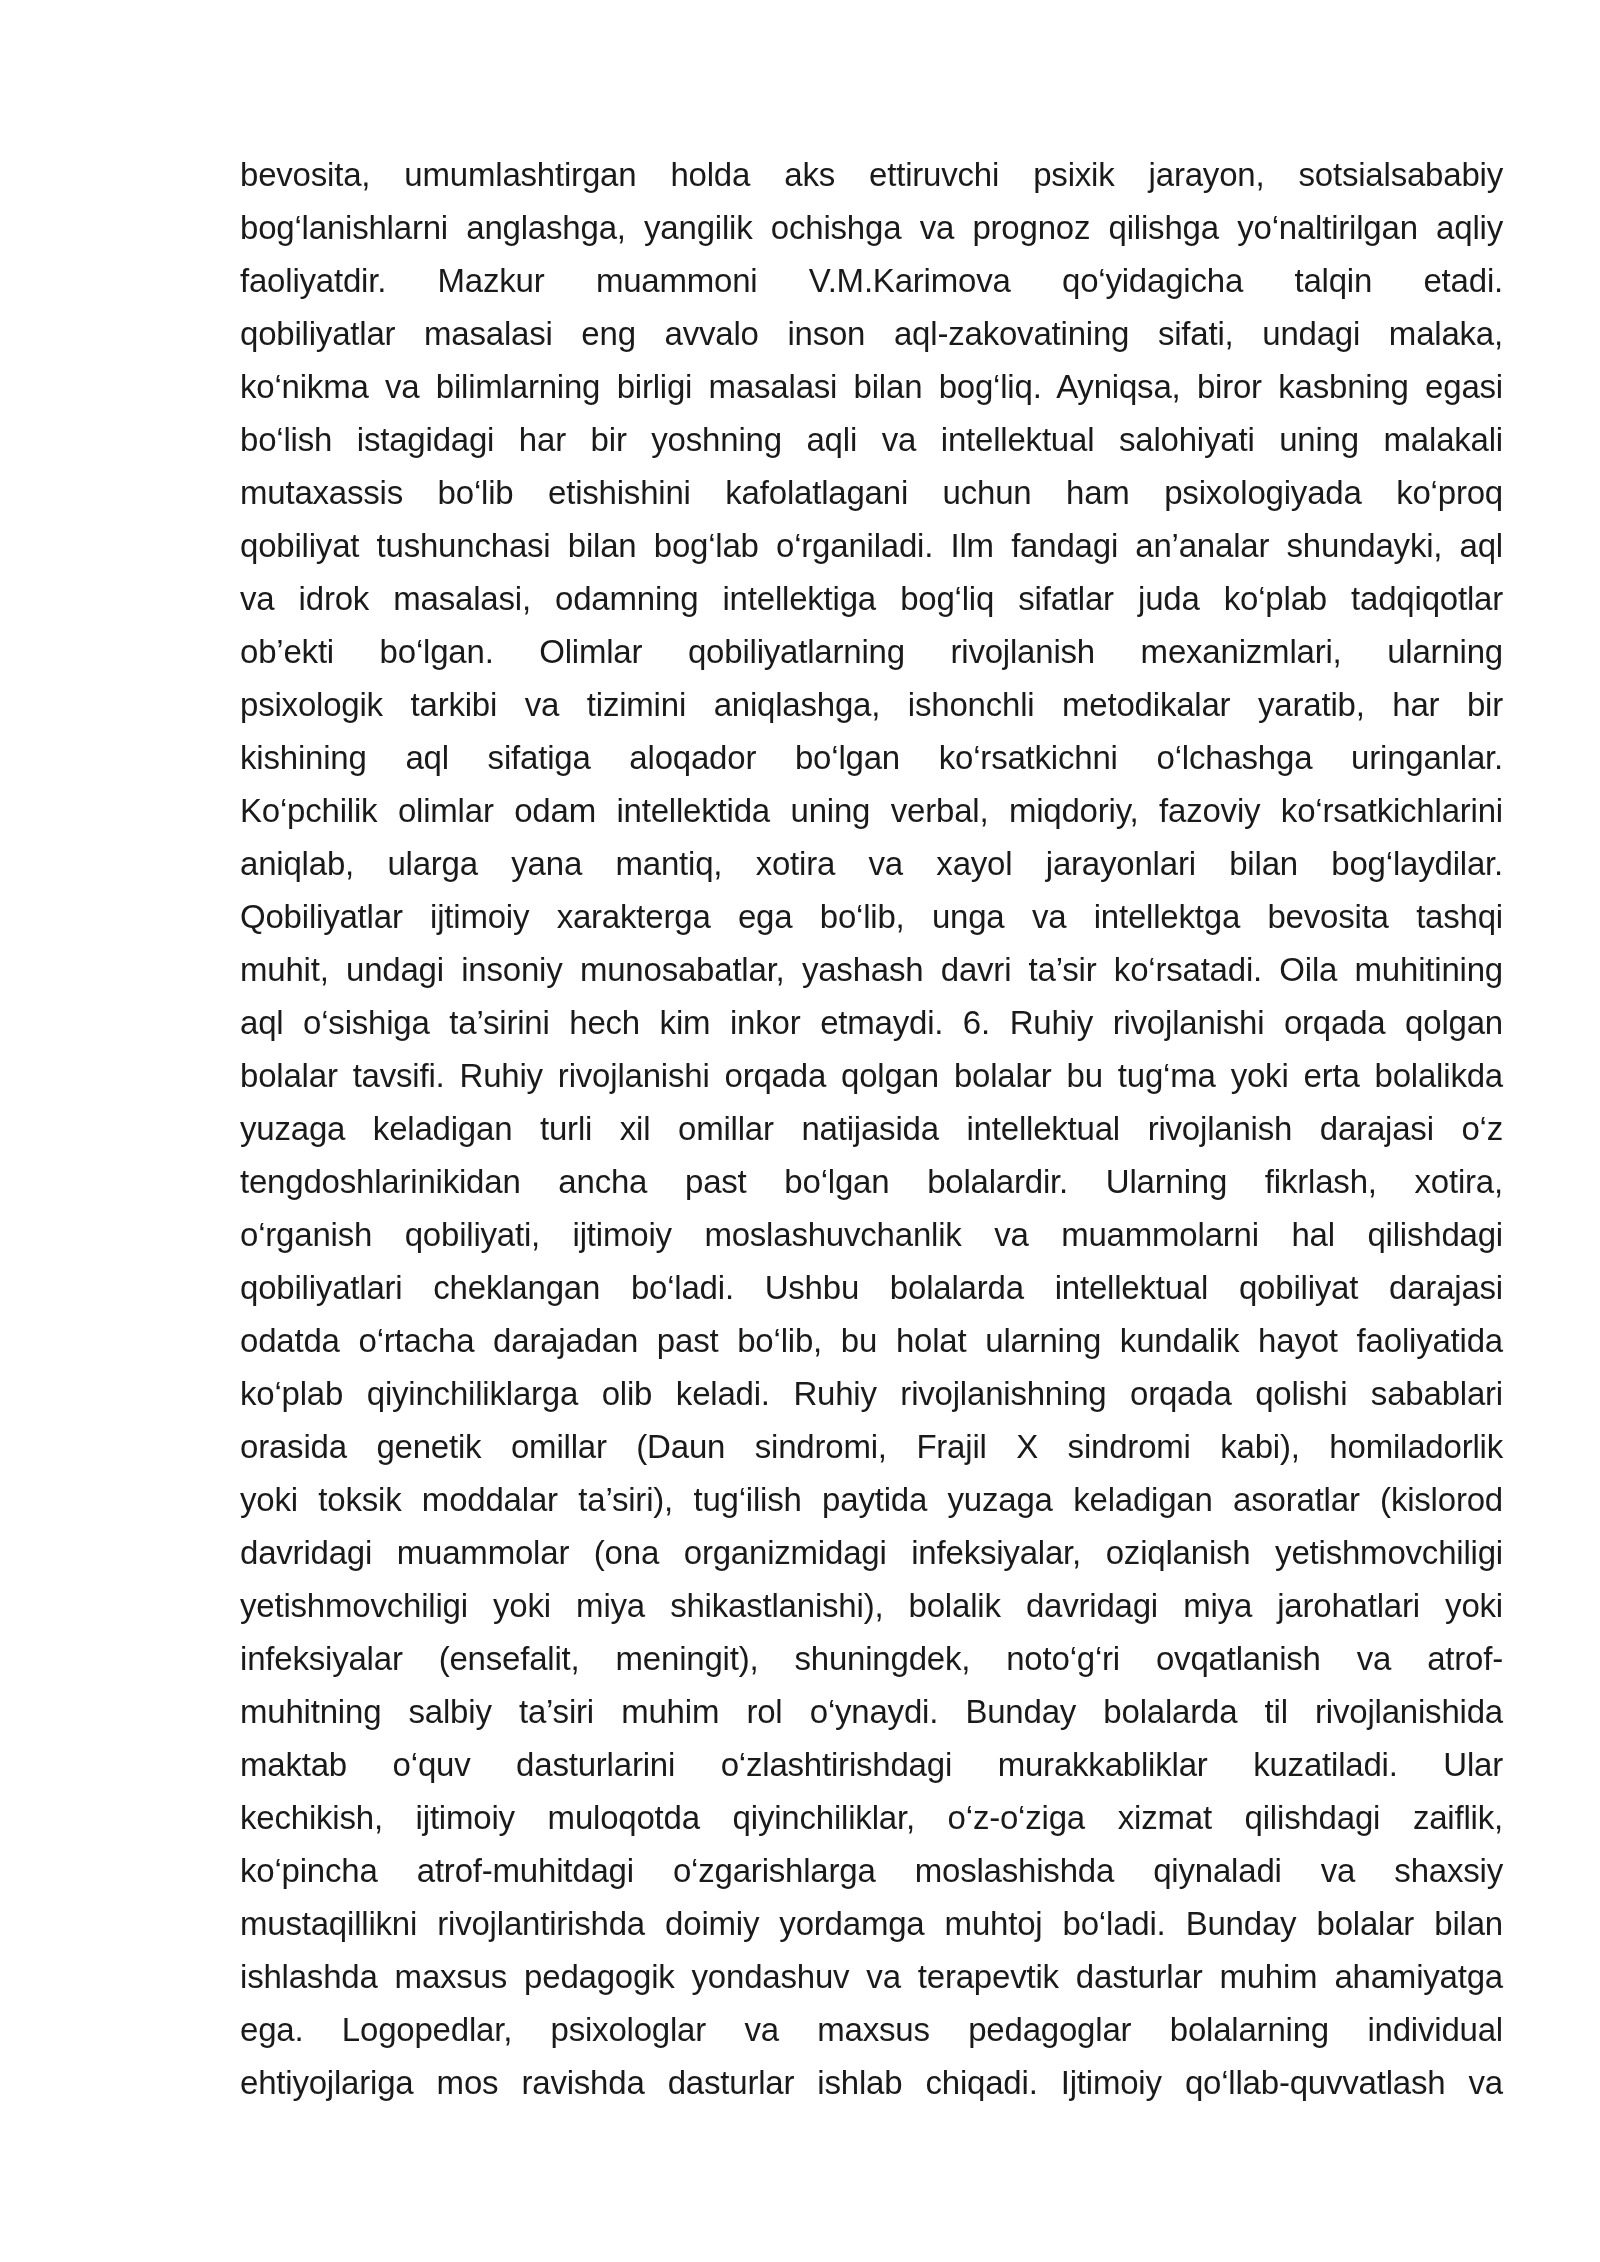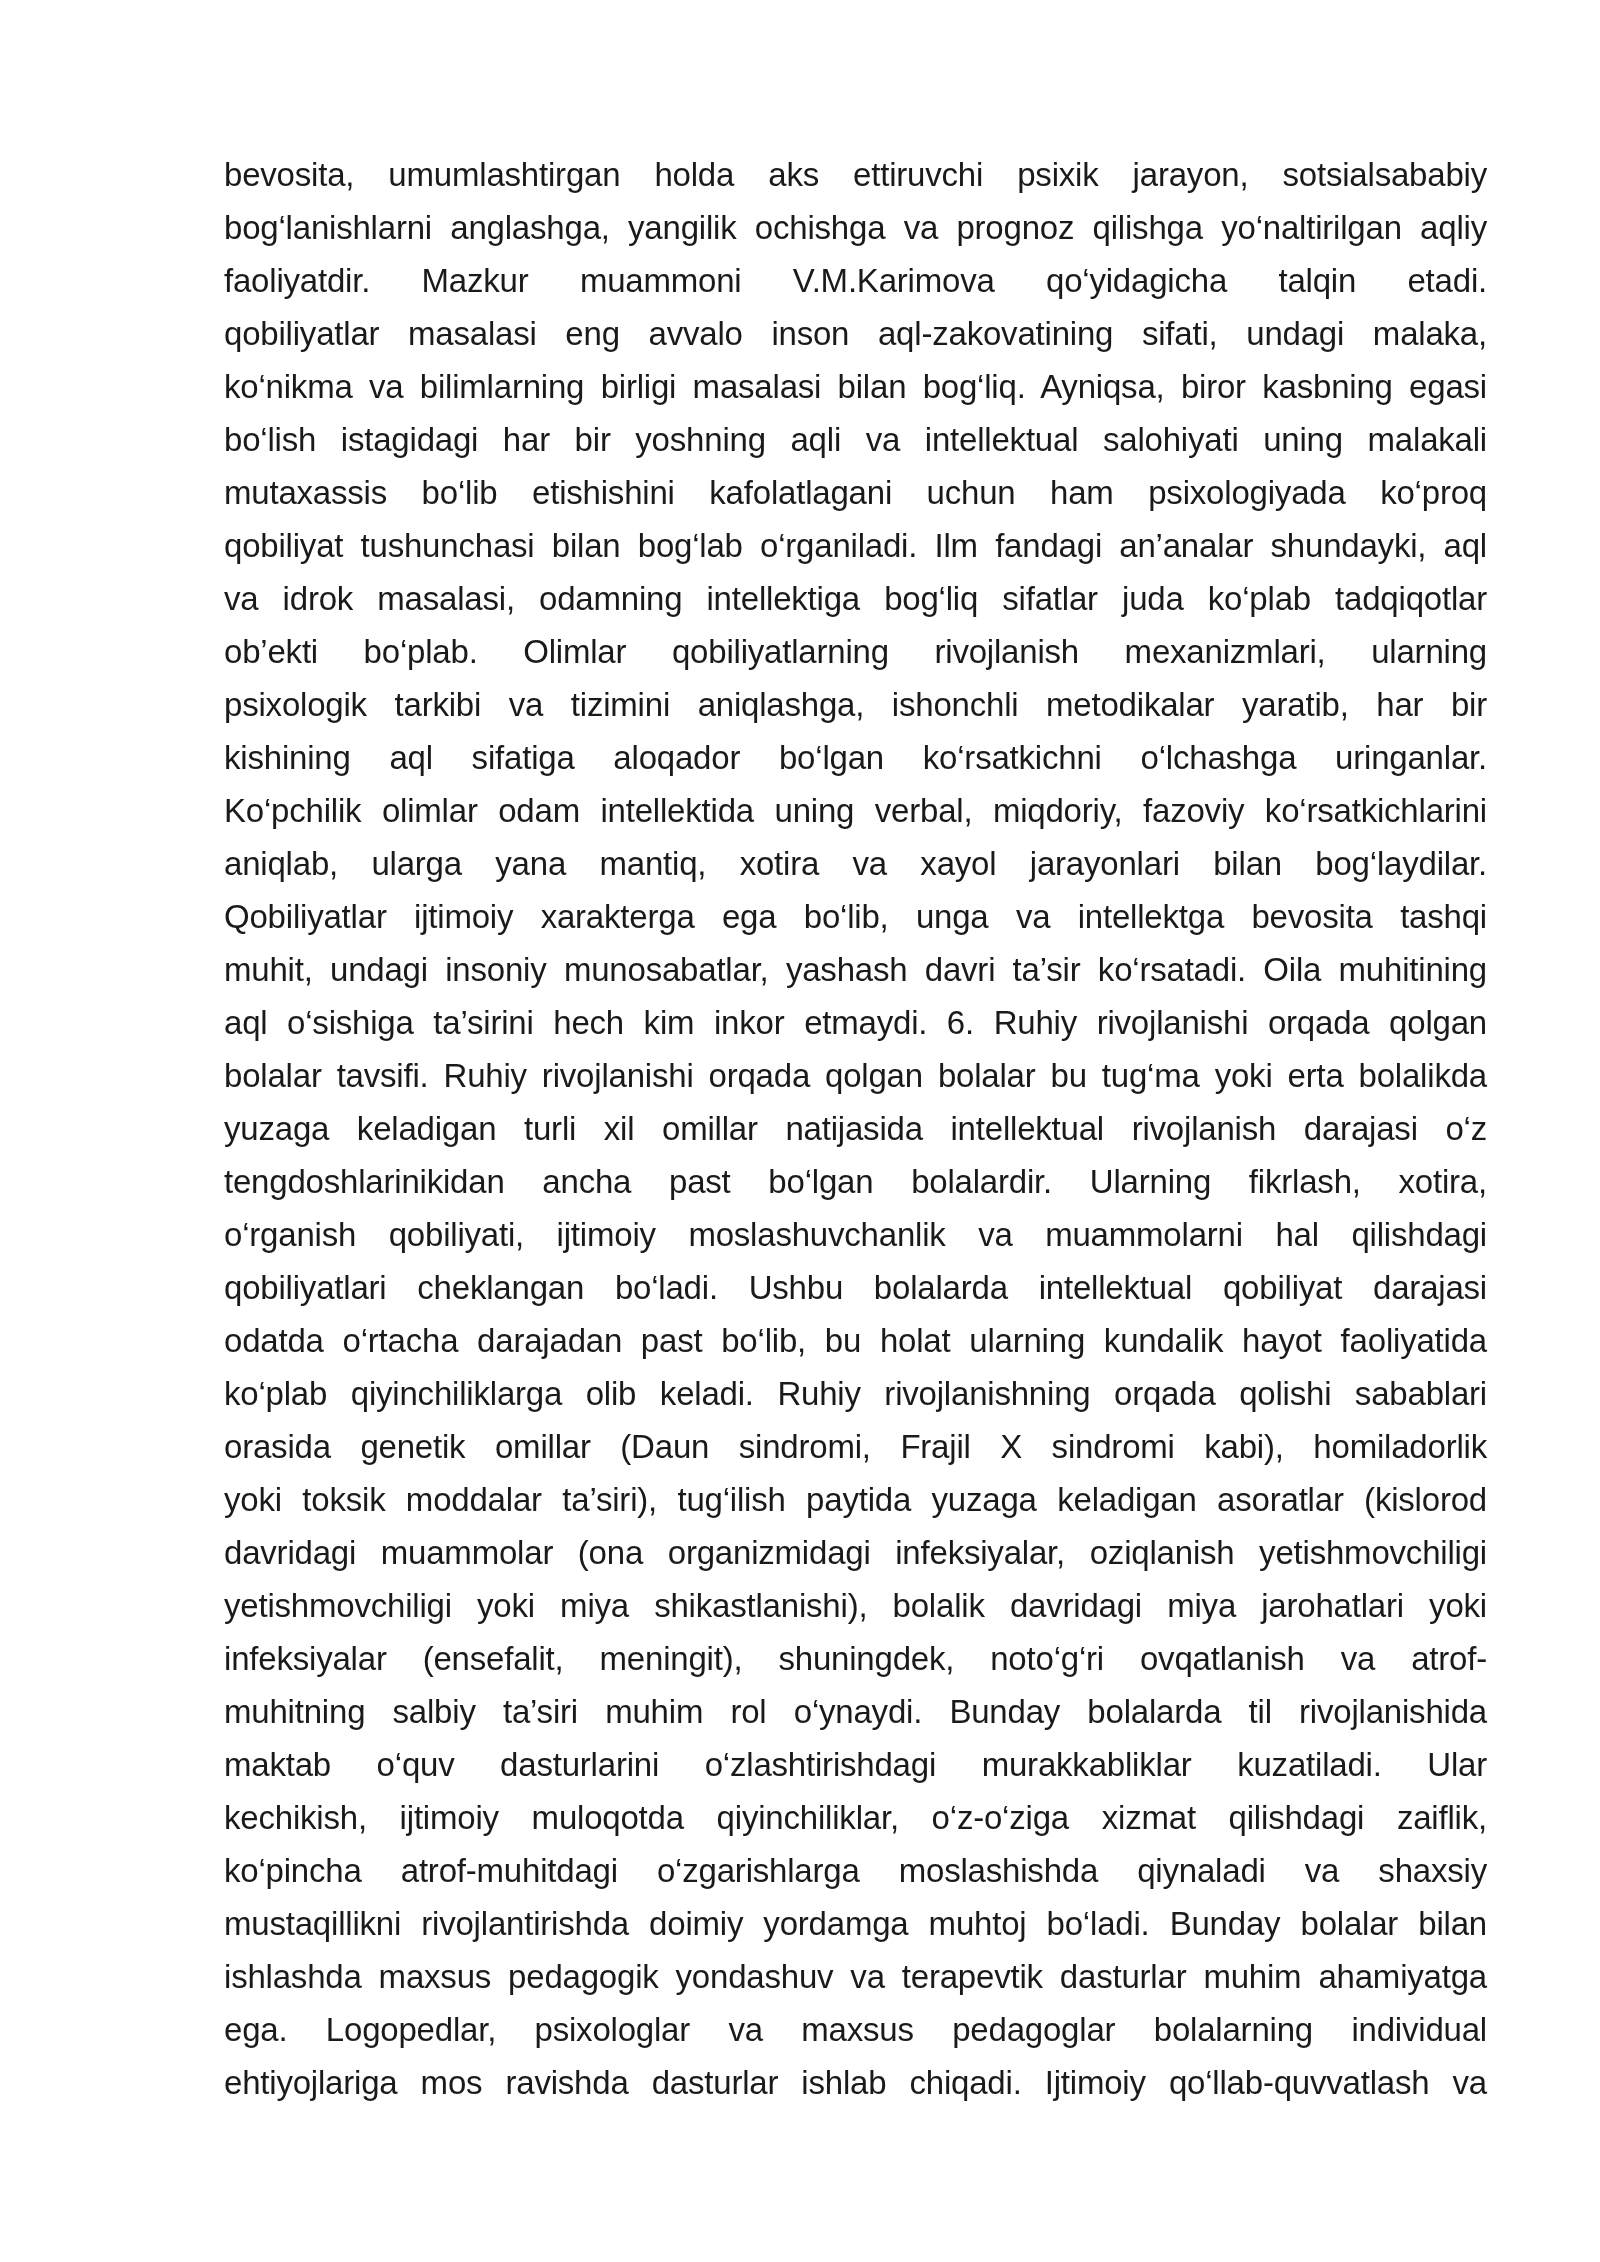--- a/index.html
+++ b/index.html
@@ -9,21 +9,21 @@
   }
   .page {
     position: relative;
     width: 1600px;
     height: 2262px;
     background: #ffffff;
     overflow: hidden;
   }
   .doc-text {
     position: absolute;
-    left: 224px;
+    left: 240px;
     top: 148px;
     width: 1263px;
     color: #1a1a1a;
     font-family: "Liberation Sans", sans-serif;
     font-size: 33px;
     letter-spacing: -0.2px;
   }
   .line {
     height: 53px;
     line-height: 53px;
@@ -39,21 +39,21 @@
   <div class="doc-text" id="lines-container">
       <div class="line">bevosita, umumlashtirgan holda aks ettiruvchi psixik jarayon, sotsialsababiy</div>
       <div class="line">bog‘lanishlarni anglashga, yangilik ochishga va prognoz qilishga yo‘naltirilgan aqliy</div>
       <div class="line">faoliyatdir. Mazkur muammoni V.M.Karimova qo‘yidagicha talqin etadi.</div>
       <div class="line">qobiliyatlar masalasi eng avvalo inson aql-zakovatining sifati, undagi malaka,</div>
       <div class="line">ko‘nikma va bilimlarning birligi masalasi bilan bog‘liq. Ayniqsa, biror kasbning egasi</div>
       <div class="line">bo‘lish istagidagi har bir yoshning aqli va intellektual salohiyati uning malakali</div>
       <div class="line">mutaxassis bo‘lib etishishini kafolatlagani uchun ham psixologiyada ko‘proq</div>
       <div class="line">qobiliyat tushunchasi bilan bog‘lab o‘rganiladi. Ilm fandagi an’analar shundayki, aql</div>
       <div class="line">va idrok masalasi, odamning intellektiga bog‘liq sifatlar juda ko‘plab tadqiqotlar</div>
-      <div class="line">ob’ekti bo‘plab. Olimlar qobiliyatlarning rivojlanish mexanizmlari, ularning</div>
+      <div class="line">ob’ekti bo‘lgan. Olimlar qobiliyatlarning rivojlanish mexanizmlari, ularning</div>
       <div class="line">psixologik tarkibi va tizimini aniqlashga, ishonchli metodikalar yaratib, har bir</div>
       <div class="line">kishining aql sifatiga aloqador bo‘lgan ko‘rsatkichni o‘lchashga uringanlar.</div>
       <div class="line">Ko‘pchilik olimlar odam intellektida uning verbal, miqdoriy, fazoviy ko‘rsatkichlarini</div>
       <div class="line">aniqlab, ularga yana mantiq, xotira va xayol jarayonlari bilan bog‘laydilar.</div>
       <div class="line">Qobiliyatlar ijtimoiy xarakterga ega bo‘lib, unga va intellektga bevosita tashqi</div>
       <div class="line">muhit, undagi insoniy munosabatlar, yashash davri ta’sir ko‘rsatadi. Oila muhitining</div>
       <div class="line">aql o‘sishiga ta’sirini hech kim inkor etmaydi. 6. Ruhiy rivojlanishi orqada qolgan</div>
       <div class="line">bolalar tavsifi. Ruhiy rivojlanishi orqada qolgan bolalar bu tug‘ma yoki erta bolalikda</div>
       <div class="line">yuzaga keladigan turli xil omillar natijasida intellektual rivojlanish darajasi o‘z</div>
       <div class="line">tengdoshlarinikidan ancha past bo‘lgan bolalardir. Ularning fikrlash, xotira,</div>

